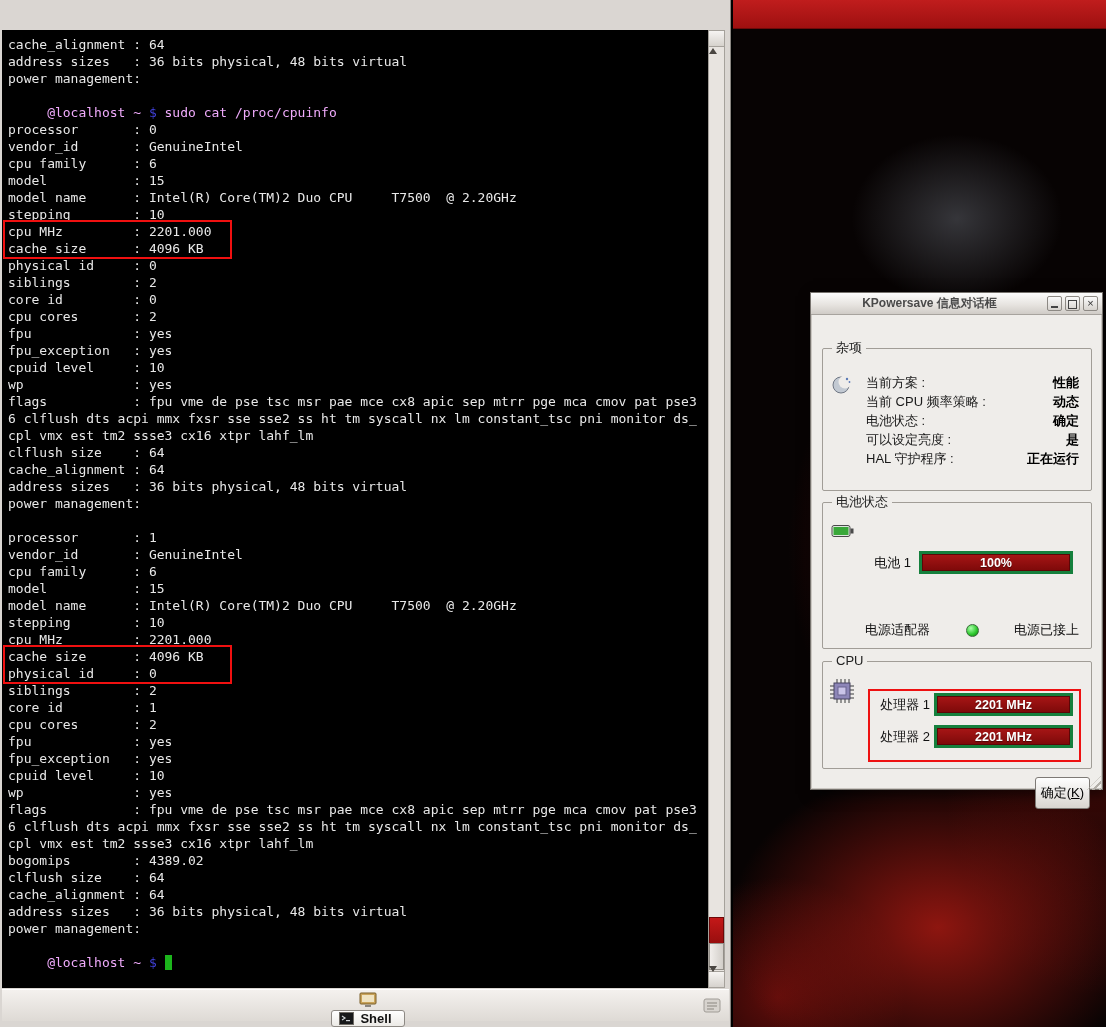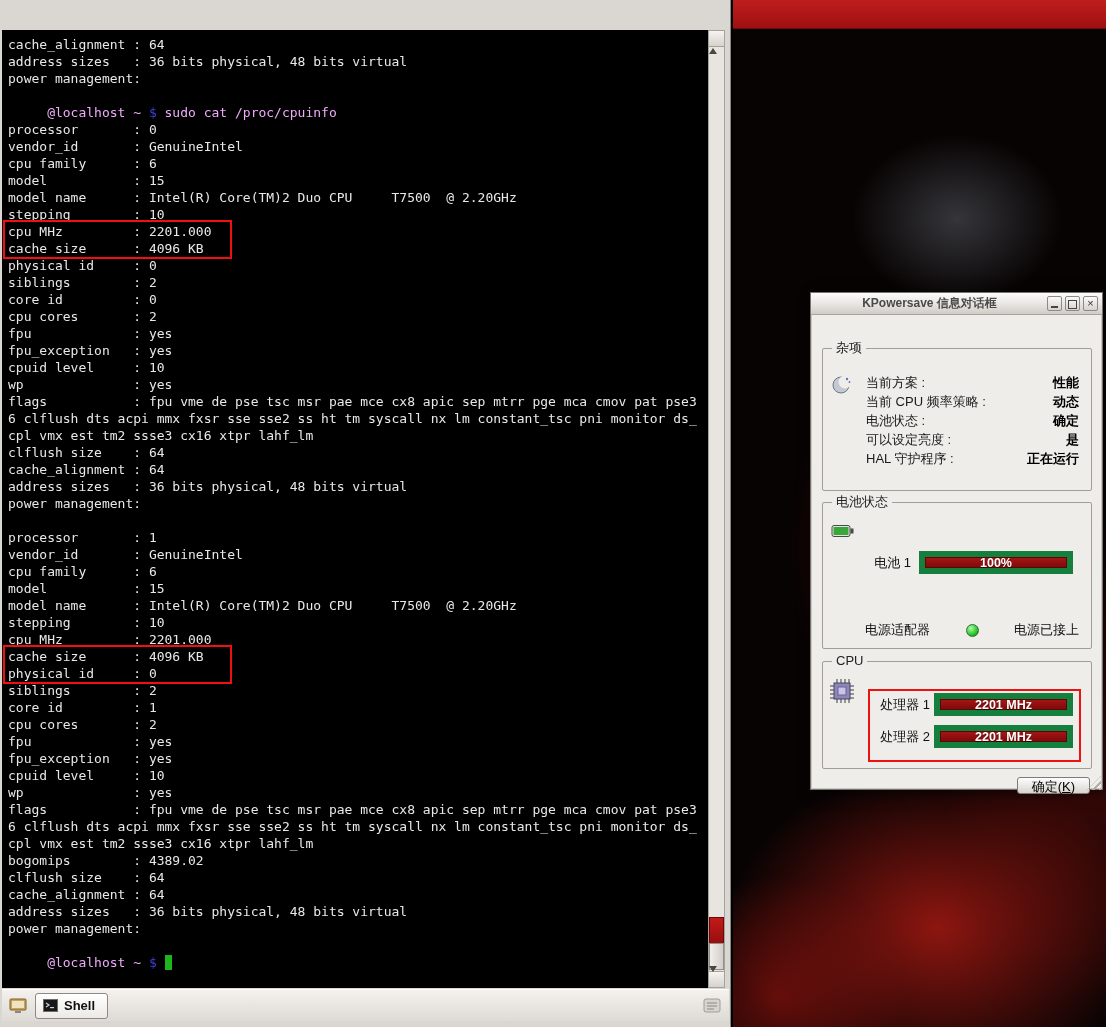--- a/index.html
+++ b/index.html
@@ -45,21 +45,21 @@
   .arrow-down { width:0; height:0; border-left:4px solid transparent; border-right:4px solid transparent;
     border-top:6px solid #4a4642; margin:5px auto; }
   .sb-marker { position:absolute; left:0; width:15px; top:886px; height:33px;
     background:linear-gradient(#c41818,#8e0c0c); border:1px solid #6d0808; }
   .sb-thumb { position:absolute; left:0; width:15px; bottom:17px; height:27px;
     background:linear-gradient(90deg,#f1eeeb,#d2cec9); border:1px solid #928e88; }
 
   
   .tabbar { position:absolute; left:2px; top:989px; width:727px; height:32px;
     background:linear-gradient(#f4f1ee,#dedad5); border-top:1px solid #ffffff;
-    display:flex; align-items:center; }
+    display:flex; align-items:center;flex-direction:column; }
   .new-session-btn { width:24px; height:24px; margin-left:4px; display:flex;
     align-items:center; justify-content:center; }
   .shell-tab { margin-left:5px; height:26px; padding:0 12px 0 7px; display:flex;
     align-items:center; gap:6px; background:linear-gradient(#ffffff,#eceae6);
     border:1px solid #8d8984; border-radius:3px; font-weight:bold; font-size:13px; color:#111; }
   .tab-right-btn { position:absolute; right:8px; top:7px; width:18px; height:18px; }
 
   
   .dialog { position:absolute; left:810px; top:292px; width:293px; height:498px;
     background:#efedea; border:1px solid #77736e;
@@ -96,30 +96,30 @@
   .led { width:13px; height:13px; border-radius:50%; border:1px solid #3a6a3a;
     background:radial-gradient(circle at 35% 30%, #aaffaa, #33cc33 55%, #0a7a0a); }
 
   .gb-cpu .icon-slot { position:absolute; left:6px; top:16px; }
   .crows { position:absolute; left:54px; top:31px; }
   .crow { display:flex; align-items:center; height:23px; margin-bottom:9px; }
   .crow .cl { width:53px; white-space:nowrap; }
   .cpu-annotation { position:absolute; left:45px; top:27px; width:213px; height:73px;
     border:2px solid #ee1111; pointer-events:none; }
 
-  .pbar { position:relative; height:23px; border:6px solid #15803d; background:#cfcbc6; }
+  .pbar { position:relative; height:23px; border:3px solid #15803d; background:#cfcbc6; }
   .bat-bar { width:154px; margin-left:8px; }
   .cpu-bar { width:139px; margin-left:4px; }
   .pfill { position:absolute; left:0; top:0; bottom:0; width:100%;
     background:linear-gradient(#a81616,#7c0909); box-shadow:inset 0 0 0 1px #5c0606;
     display:flex; align-items:center; justify-content:center; }
   .pfill span { color:#fff; font-weight:bold; font-size:12.5px; text-shadow:0 1px 1px rgba(0,0,0,0.45); }
 
   .btn-row { position:absolute; right:12px; top:462px; }
-  .ok-btn { height:17px; padding:0 14px; font-size:13px; color:#000;
+  .ok-btn { height:32px; padding:0 5px; font-size:13px; color:#000;
     background:linear-gradient(#fefefe,#d8d4cf); border:1px solid #7e7a76; border-radius:3px;
     font-family:"Liberation Sans", sans-serif; }
   .resize-grip { position:absolute; right:1px; bottom:1px; width:14px; height:14px;
     background:repeating-linear-gradient(135deg, transparent 0 3px, #b3afa9 3px 5px);
     clip-path:polygon(100% 0, 100% 100%, 0 100%); }
 </style>
 </head>
 <body>
 
 <div class="screen">

